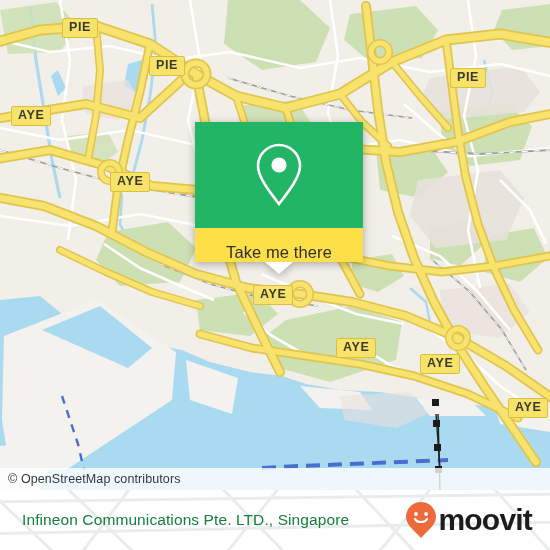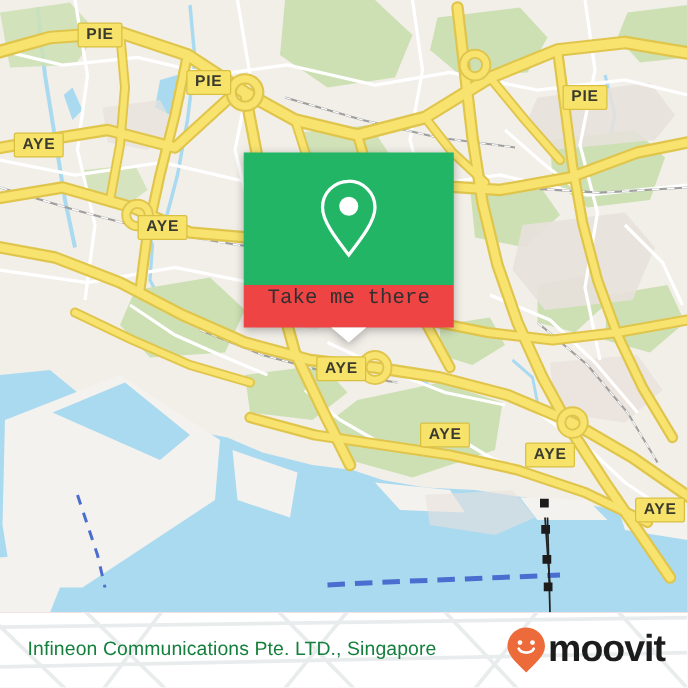--- a/index.html
+++ b/index.html
@@ -5,21 +5,21 @@
 <style>
   html,body{margin:0;padding:0;}
   body{
     width:550px;height:550px;overflow:hidden;
     font-family:"Liberation Sans", sans-serif;
     background:#ffffff;
   }
   #root{position:relative;width:550px;height:550px;overflow:hidden;}
 
   
-  #map{position:absolute;left:0;top:0;width:550px;height:490px;overflow:hidden;background:#ef4444;}
+  #map{position:absolute;left:0;top:0;width:550px;height:490px;overflow:hidden;background:#e5e5e5;}
   #map svg{display:block;width:550px;height:490px;}
 
   
   #attribution{
     position:absolute;left:0;bottom:0;width:100%;
     background:rgba(255,255,255,.80);
     font-size:12.5px;color:#30383d;
     padding:4px 0 4px 8px;box-sizing:border-box;
     letter-spacing:.1px;
   }
@@ -27,22 +27,22 @@
   
   #popup{
     position:absolute;left:195px;top:122px;width:168px;
     filter:drop-shadow(0 2px 4px rgba(0,0,0,.30));
   }
   #popup-header{
     height:106px;background:#21b565;
     display:flex;align-items:center;justify-content:center;
   }
   #popup-footer{
-    height:34px;background:#ef4444;
-    display:flex;align-items:flex-start;justify-content:center;font-family:Liberation Mono, monospace;
+    height:34px;background:#fde047;
+    display:flex;align-items:flex-end;justify-content:center;
   }
   #popup-label{
     font-size:16.5px;color:#303030;letter-spacing:.1px;
   }
   #popup-tail{
     position:absolute;left:50%;transform:translateX(-50%);
     top:140px;width:0;height:0;
     border-left:14px solid transparent;
     border-right:14px solid transparent;
     border-top:12px solid #ffffff;
@@ -239,20 +239,21 @@
         <div style="position: absolute; left: 149px; top: 56px; background: rgb(247, 227, 106); border: 1.6px solid rgb(217, 192, 64); border-radius: 2px; padding: 2px 6px; font-size: 12.5px; font-weight: bold; color: rgb(58, 58, 46); font-family: &quot;Liberation Sans&quot;, sans-serif; letter-spacing: 0.6px; line-height: 1.1;">PIE</div>
         <div style="position: absolute; left: 450px; top: 68px; background: rgb(247, 227, 106); border: 1.6px solid rgb(217, 192, 64); border-radius: 2px; padding: 2px 6px; font-size: 12.5px; font-weight: bold; color: rgb(58, 58, 46); font-family: &quot;Liberation Sans&quot;, sans-serif; letter-spacing: 0.6px; line-height: 1.1;">PIE</div>
         <div style="position: absolute; left: 11px; top: 106px; background: rgb(247, 227, 106); border: 1.6px solid rgb(217, 192, 64); border-radius: 2px; padding: 2px 6px; font-size: 12.5px; font-weight: bold; color: rgb(58, 58, 46); font-family: &quot;Liberation Sans&quot;, sans-serif; letter-spacing: 0.6px; line-height: 1.1;">AYE</div>
         <div style="position: absolute; left: 110px; top: 172px; background: rgb(247, 227, 106); border: 1.6px solid rgb(217, 192, 64); border-radius: 2px; padding: 2px 6px; font-size: 12.5px; font-weight: bold; color: rgb(58, 58, 46); font-family: &quot;Liberation Sans&quot;, sans-serif; letter-spacing: 0.6px; line-height: 1.1;">AYE</div>
         <div style="position: absolute; left: 253px; top: 285px; background: rgb(247, 227, 106); border: 1.6px solid rgb(217, 192, 64); border-radius: 2px; padding: 2px 6px; font-size: 12.5px; font-weight: bold; color: rgb(58, 58, 46); font-family: &quot;Liberation Sans&quot;, sans-serif; letter-spacing: 0.6px; line-height: 1.1;">AYE</div>
         <div style="position: absolute; left: 336px; top: 338px; background: rgb(247, 227, 106); border: 1.6px solid rgb(217, 192, 64); border-radius: 2px; padding: 2px 6px; font-size: 12.5px; font-weight: bold; color: rgb(58, 58, 46); font-family: &quot;Liberation Sans&quot;, sans-serif; letter-spacing: 0.6px; line-height: 1.1;">AYE</div>
         <div style="position: absolute; left: 420px; top: 354px; background: rgb(247, 227, 106); border: 1.6px solid rgb(217, 192, 64); border-radius: 2px; padding: 2px 6px; font-size: 12.5px; font-weight: bold; color: rgb(58, 58, 46); font-family: &quot;Liberation Sans&quot;, sans-serif; letter-spacing: 0.6px; line-height: 1.1;">AYE</div>
         <div style="position: absolute; left: 508px; top: 398px; background: rgb(247, 227, 106); border: 1.6px solid rgb(217, 192, 64); border-radius: 2px; padding: 2px 6px; font-size: 12.5px; font-weight: bold; color: rgb(58, 58, 46); font-family: &quot;Liberation Sans&quot;, sans-serif; letter-spacing: 0.6px; line-height: 1.1;">AYE</div>
       </div>
 
+    <div id="attribution">© OpenStreetMap contributors</div>
   </div>
 
   <div id="popup">
     <div id="popup-header">
       <svg width="56" height="68" viewBox="0 0 56 68">
         <path d="M28,4 C16.4,4 7,13.4 7,25 C7,36 18,50 28,63 C38,50 49,36 49,25 C49,13.4 39.6,4 28,4 Z" fill="none" stroke="#ffffff" stroke-width="2.6"></path>
         <circle cx="28" cy="24" r="7.6" fill="#ffffff"></circle>
       </svg>
     </div>
     <div id="popup-footer">

